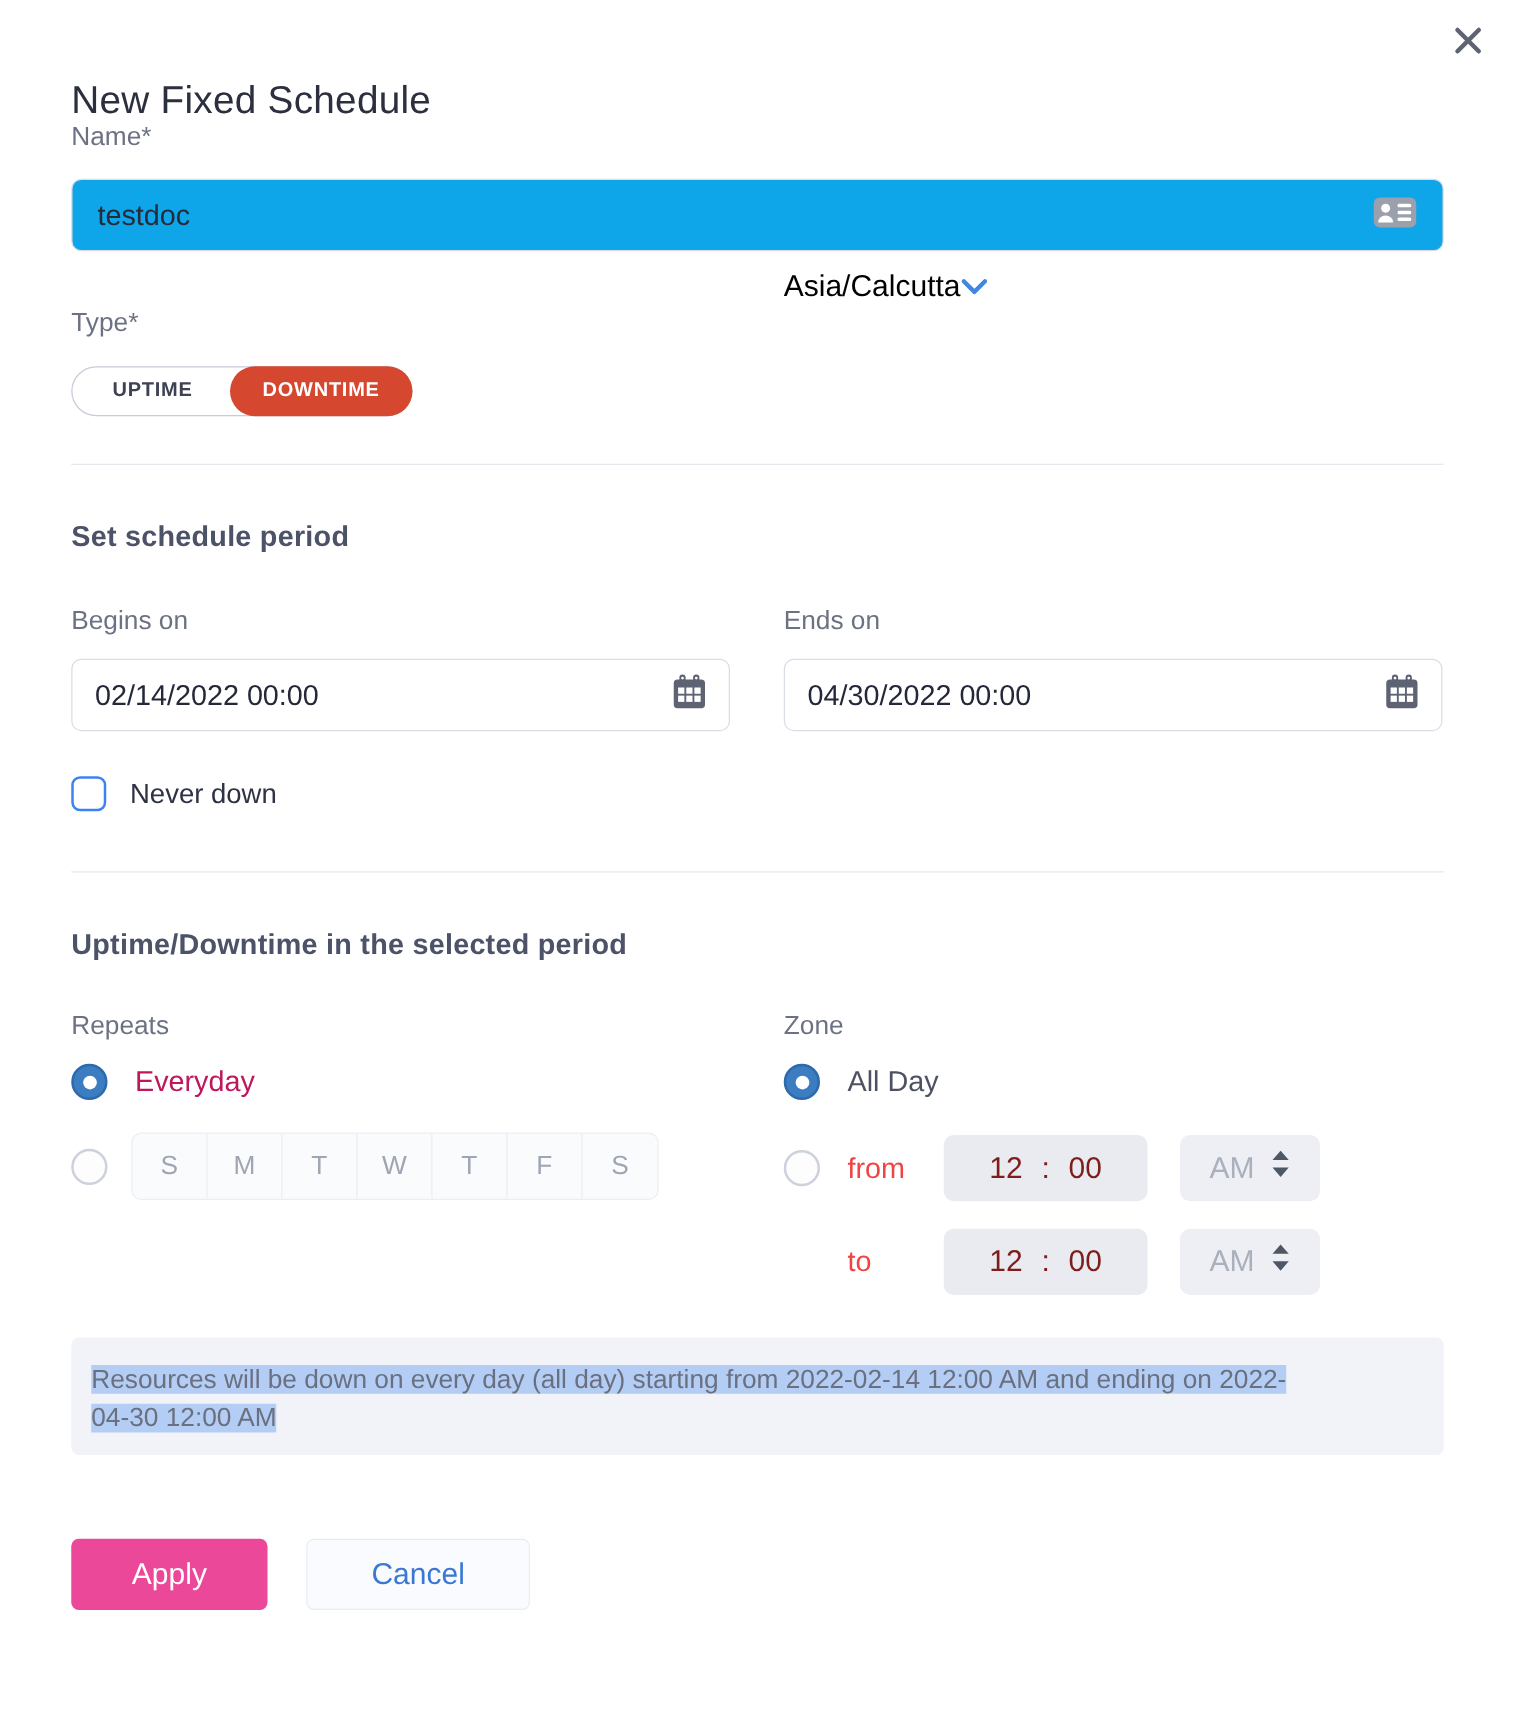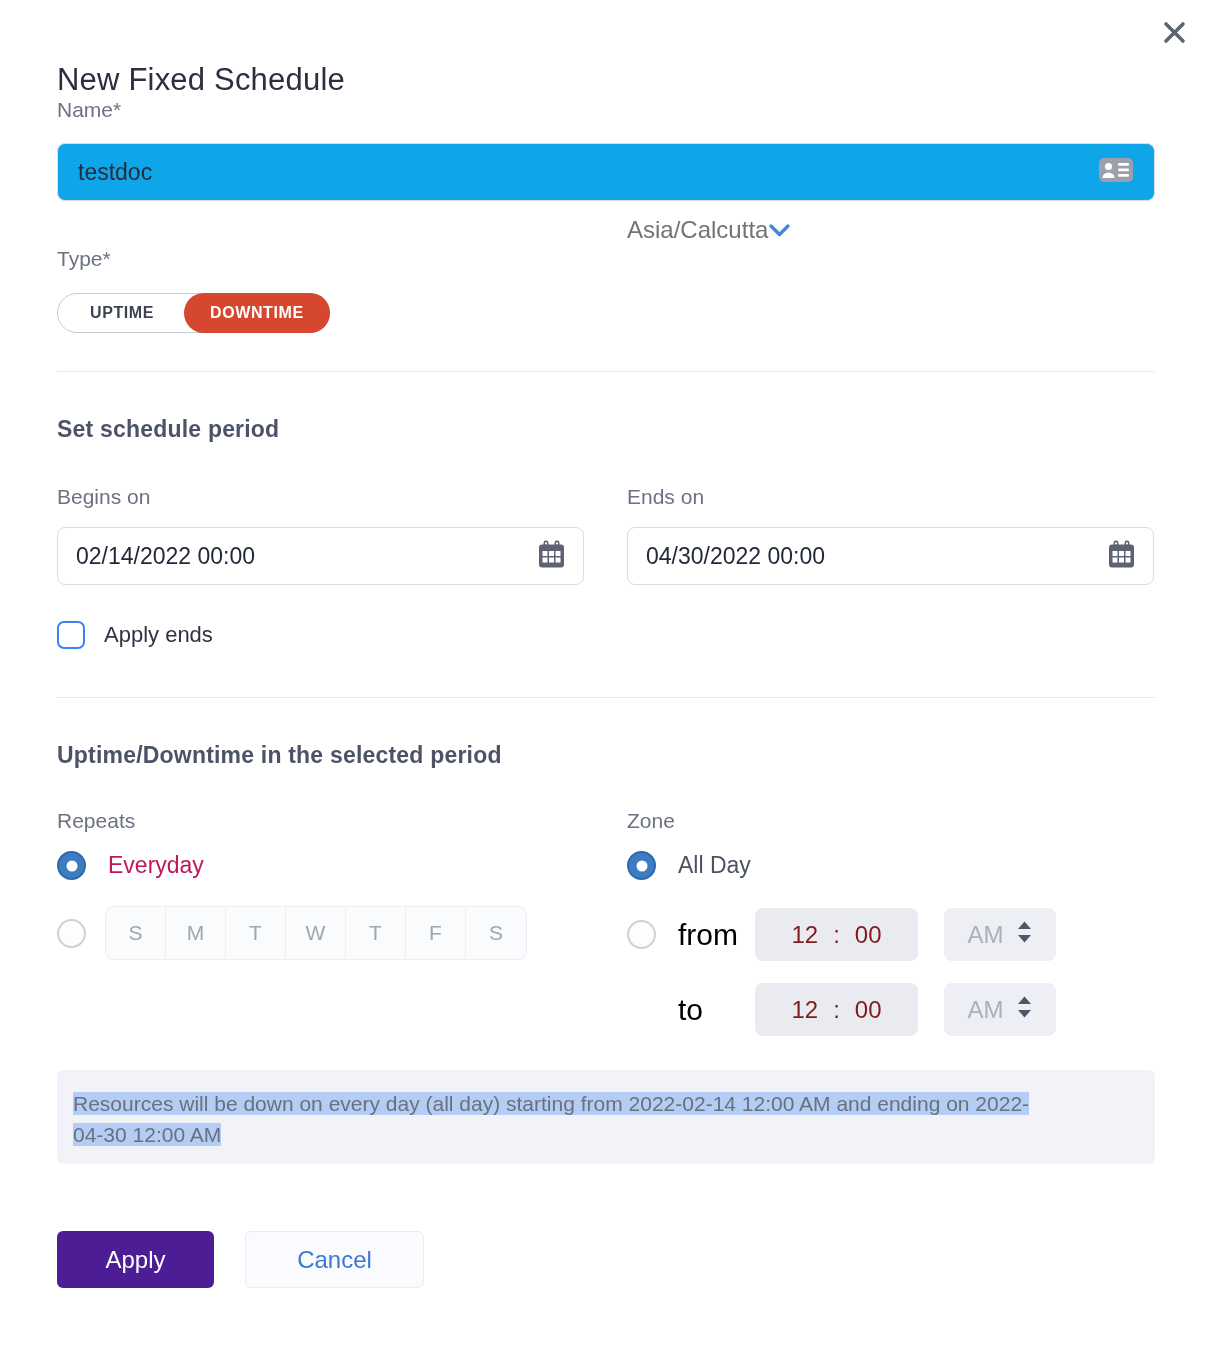--- a/index.html
+++ b/index.html
@@ -31,21 +31,21 @@
 
   .toggle { margin-top: 22px; display: inline-flex; align-items: center; height: 40px;
     border: 1px solid #c7ccd7; border-radius: 20px; background: #fff; }
   .toggle-seg { display: flex; align-items: center; justify-content: center; height: 40px;
     font-size: 16px; font-weight: bold; letter-spacing: 0.6px; cursor: pointer; }
   .toggle-seg.uptime { color: #3e4354; padding: 0 30px 0 32px; }
   .toggle-seg.downtime { color: #ffffff; background: #d5472f; border-radius: 20px;
     padding: 0 26px; margin: -1px -1px -1px 0; }
 
   .tz-value { margin-top: 15px; display: inline-flex; align-items: center; 
-    font-size: 24px; color: #737373; cursor: pointer; }
+    font-size: 24px; color: #000000; cursor: pointer; }
 
   .divider { height: 1px; background: #e7e8ee; }
   .div1 { margin-top: 38px; }
   .div2 { margin-top: 48px; }
 
   .section-heading { font-size: 23px; font-weight: bold; color: #4c5267; letter-spacing: 0.2px; }
   .h-mt { margin-top: 44px; }
 
   .period-row { display: flex; gap: 43px; }
   .period-col { width: 527px; flex: 0 0 527px; }
@@ -74,38 +74,38 @@
   .day-group { margin-left: 19px; display: flex; border: 1px solid #eceef4; border-radius: 8px;
     overflow: hidden; background: #fafbfd; }
   .day-cell { width: 60px; height: 52px; display: flex; align-items: center; justify-content: center;
     font-size: 21px; color: #9fa5b5; border-right: 1px solid #eceef4; cursor: pointer; }
   .day-cell:last-child { border-right: none; }
 
   .time-row { display: flex; align-items: center; }
   .time-row.from-row { margin-top: 28px; }
   .time-row.to-row { margin-top: 22px; }
   .radio-slot { width: 29px; flex: 0 0 29px; }
-  .ft-label { margin-left: 22px; width: 77px; font-size: 30px; color: #000000; }
+  .ft-label { margin-left: 22px; width: 77px; font-size: 23px; color: #ef4444; }
   .time-box { width: 163px; height: 53px; background: #e9ebf0; border-radius: 8px;
     display: flex; align-items: center; justify-content: center; gap: 15px;
     font-size: 24px; color: #7f1d1d; cursor: pointer; }
   .ampm-box { margin-left: 26px; width: 112px; height: 53px; background: #edeff4; border-radius: 8px;
     display: flex; align-items: center; justify-content: center; gap: 12px;
     font-size: 24px; color: #aab0bc; cursor: pointer; }
 
   
   .summary-box { margin-top: 34px; background: #f2f3f8; border-radius: 6px; padding: 18px 16px 14px 16px; }
   .summary-text { max-width: 985px; font-size: 21px; line-height: 31px; color: #6a7080; }
   .summary-text span { background: #b3cdf4; }
 
   
   .actions { margin-top: 67px; display: flex; align-items: center; gap: 31px; }
   .btn { height: 57px; border-radius: 6px; font-family: "Liberation Sans", sans-serif;
     font-size: 24px; display: flex; align-items: center; justify-content: center; cursor: pointer; }
-  .btn-apply { width: 157px; background: #4c1d95; color: #ffffff; border: none; }
+  .btn-apply { width: 157px; background: #ec4899; color: #ffffff; border: none; }
   .btn-cancel { width: 179px; background: #fafbfe; color: #3b78d4; border: 1px solid #e9ecf3; }
 </style>
 </head>
 <body>
 
 <button class="close-btn">
   <span>
     <svg width="31" height="31" viewBox="0 0 31 31">
         <path d="M7 7 L24 24 M24 7 L7 24" stroke="#5d6373" stroke-width="3.6" stroke-linecap="round"></path>
       </svg>
@@ -199,21 +199,21 @@
                 <rect x="17.5" y="17.5" width="5" height="5"></rect>
             </g>
           </svg>
         </span>
       </div>
     </div>
   </div>
 
   <div class="checkbox-row">
     <div class="checkbox"></div>
-    <span class="checkbox-label">Apply ends</span>
+    <span class="checkbox-label">Never down</span>
   </div>
 
   <div class="divider div2"></div>
 
   <div class="section-heading h-mt">Uptime/Downtime in the selected period</div>
 
   <div class="ud-row">
     <div class="col-l">
       <label class="ud-label">Repeats</label>
       <div class="radio-row">

